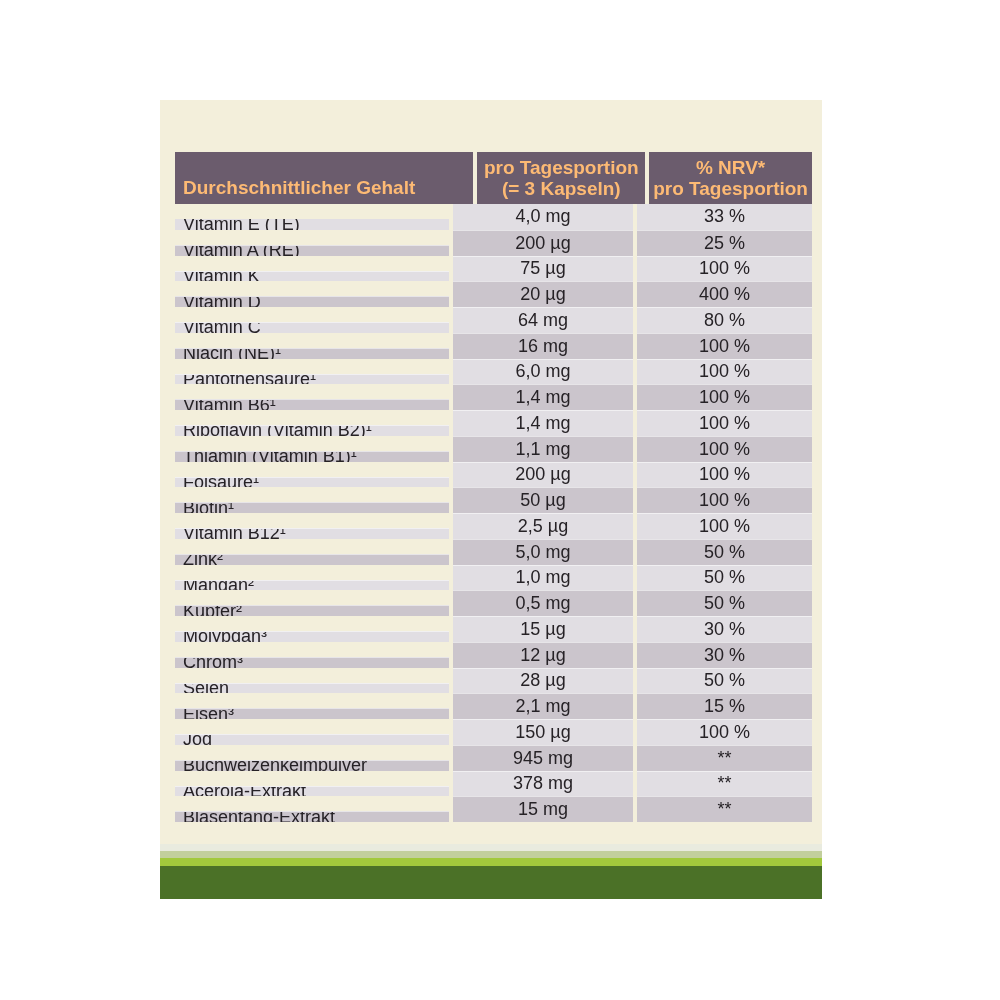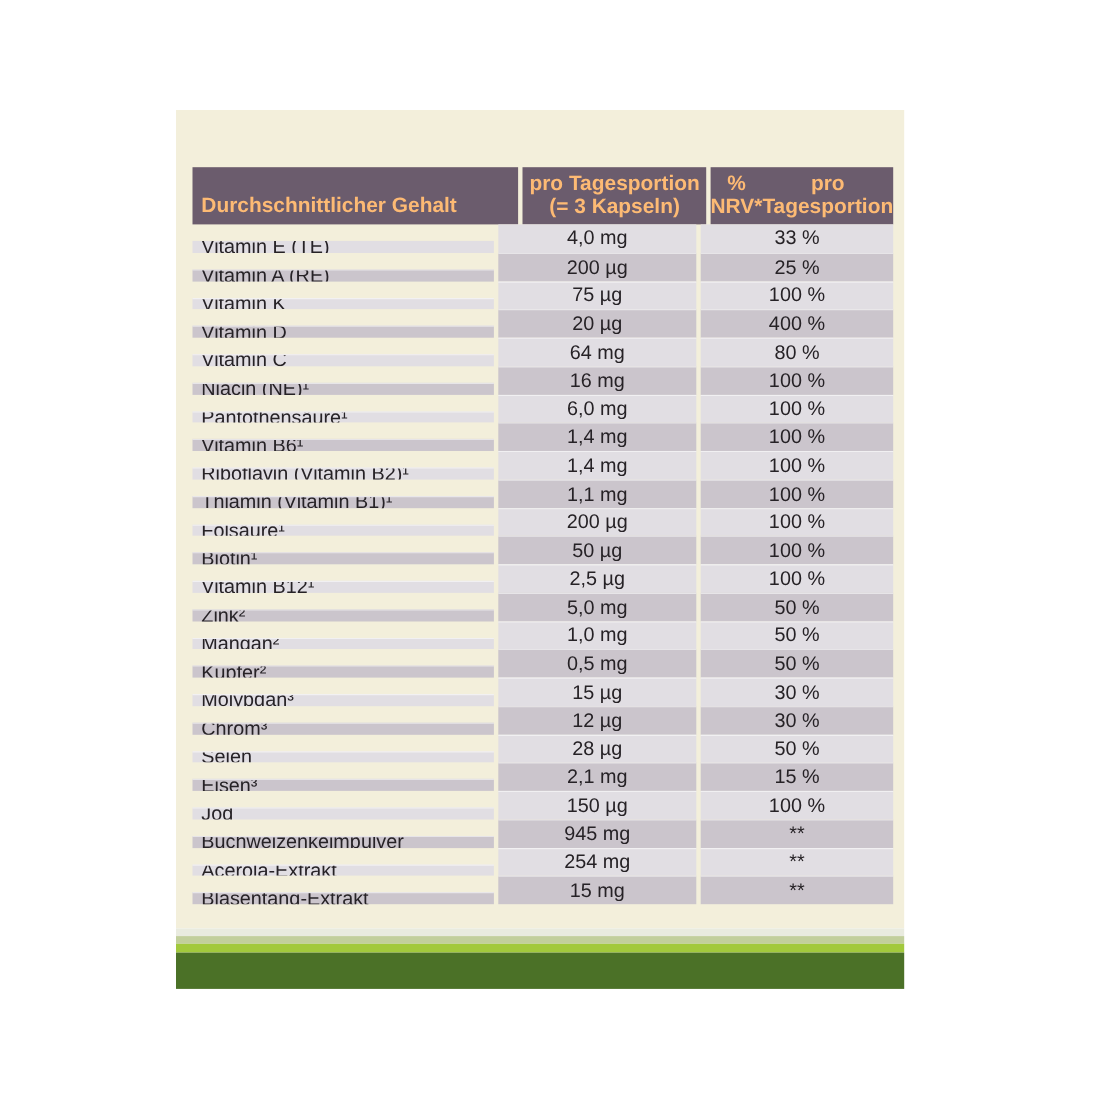--- a/index.html
+++ b/index.html
@@ -63,21 +63,21 @@
     width: 180px;
     display: flex;
     flex-direction: column;
     align-items: center;
     justify-content: center;
     text-align: center;
   }
   .th.c3 {
     width: 175px;
     display: flex;
-    flex-direction: row;
+    flex-direction: column;
     align-items: center;
     justify-content: center;
     text-align: center;
   }
   .rows { display: block; }
   .row {
     display: flex;
     gap: 4px;
     height: 25.75px;
   }
@@ -222,21 +222,21 @@
           <div class="cell amount">150 µg</div>
           <div class="cell nrv">100 %</div>
         </div>
         <div class="row">
           <div class="cell name">Buchweizenkeimpulver</div>
           <div class="cell amount">945 mg</div>
           <div class="cell nrv">**</div>
         </div>
         <div class="row">
           <div class="cell name">Acerola-Extrakt</div>
-          <div class="cell amount">254 mg</div>
+          <div class="cell amount">378 mg</div>
           <div class="cell nrv">**</div>
         </div>
         <div class="row">
           <div class="cell name">Blasentang-Extrakt</div>
           <div class="cell amount">15 mg</div>
           <div class="cell nrv">**</div>
         </div>
       </div>
   </div>
 

